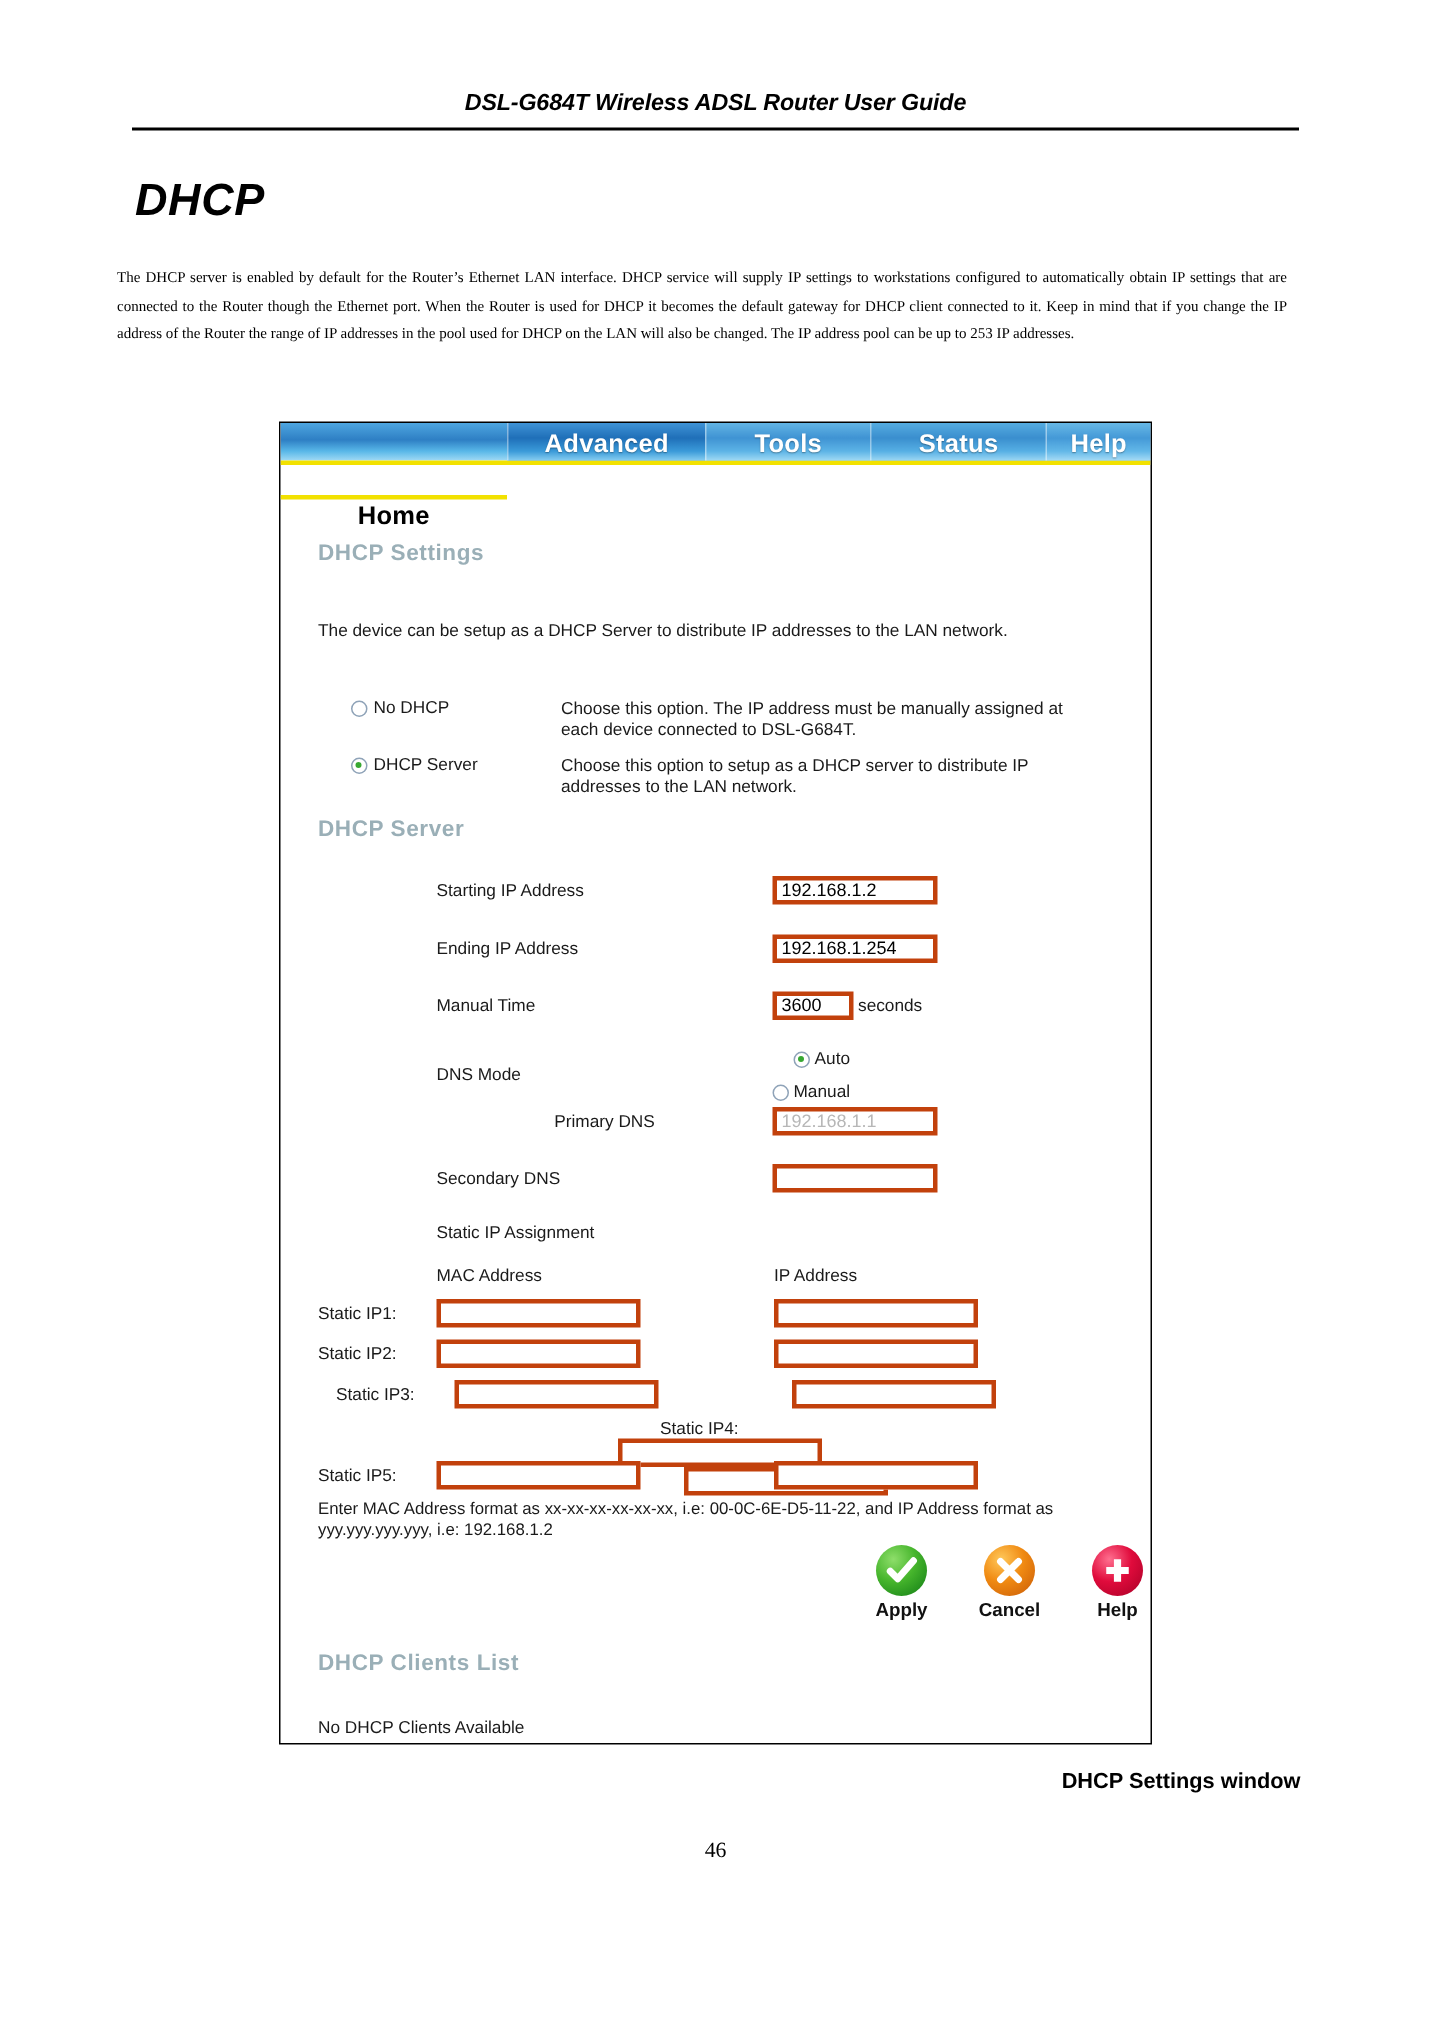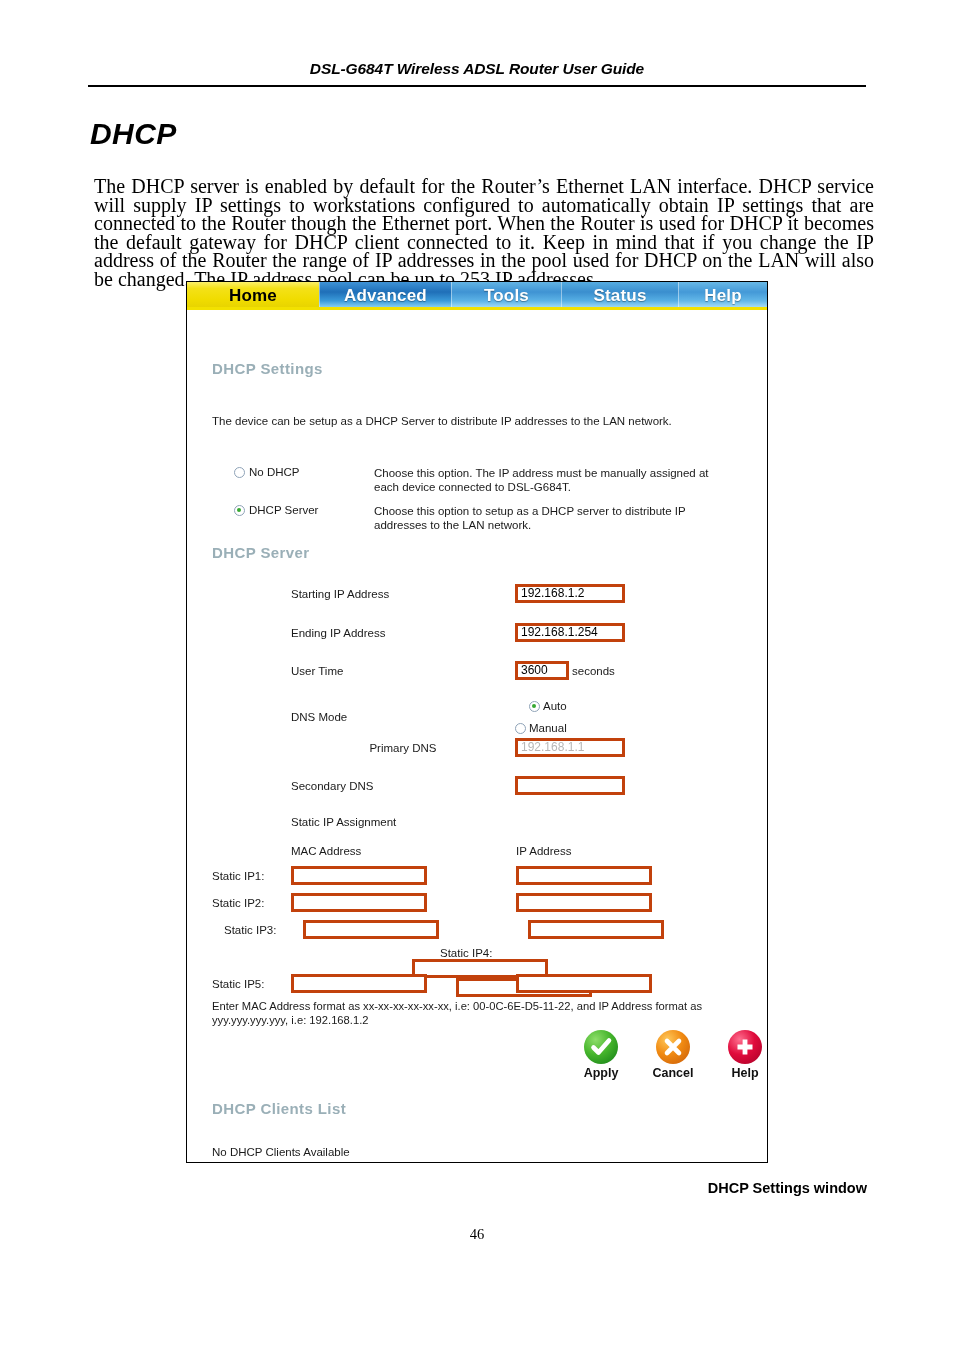--- a/index.html
+++ b/index.html
@@ -40,23 +40,23 @@
     font-family: "Liberation Sans", sans-serif;
     font-weight: bold;
     font-style: italic;
     font-size: 30px;
     letter-spacing: 0.4px;
   }
 
   
   .body-para {
     position: absolute;
-    top: 177px; left: 94px; width: 780px;
+    top: 177px; left: 78px; width: 780px;
     font-family: "Liberation Serif", serif;
-    font-size: 20px;
+    font-size: 10px;
     line-height: 18.5px;
     text-align: justify;
   }
 
   
   .shot {
     position: absolute;
     top: 281px; left: 186px;
     width: 582px; height: 882px;
     background: #fff;
@@ -77,26 +77,27 @@
     font-family: "Liberation Sans", sans-serif;
     font-weight: bold;
     font-size: 17px;
     line-height: 28px;
     color: #ffffff;
     text-align: center;
     text-shadow: 0 1px 1px rgba(0,0,0,0.35);
     letter-spacing: 0.2px;
   }
   .navtab.home {
-    width: 132px;
+    width: 151px;
     background: linear-gradient(to bottom, #fbf06a 0%, #f4e118 25%, #f0dc00 70%, #e8d400 100%);
     color: #000;
     text-shadow: none;
     border-bottom: 3px solid #f2e100;
     margin-bottom: -3px;
+    margin-top: 48px;
   }
   .navtab.adv  { width: 132px; background: linear-gradient(to bottom,#3f93d6 0%, #1f6fb8 40%, #3a9ad9 75%, #86cdf0 100%); }
   .navtab.tools{ width: 110px; background: linear-gradient(to bottom,#62b4e4 0%, #3f93d3 40%, #5cb3e6 75%, #9fd9f4 100%); }
   .navtab.status{width: 117px; background: linear-gradient(to bottom,#55ace1 0%, #3a8ece 40%, #56afe4 75%, #9bd6f3 100%); }
   .navtab.help { flex: 1;      background: linear-gradient(to bottom,#67b8e6 0%, #4499d7 40%, #62b7e8 75%, #a5dbf5 100%); }
   .navtab + .navtab { border-left: 1px solid rgba(255,255,255,0.45); }
 
   
   .panel {
     position: relative;
@@ -270,21 +271,21 @@
       <span class="field-label" style="width:224px;">Starting IP Address</span>
       <span class="txtin" style="width:110px;">192.168.1.2</span>
     </div>
 
     <div class="field-row" style="position:absolute; top:313px; left:104px; width:450px;">
       <span class="field-label" style="width:224px;">Ending IP Address</span>
       <span class="txtin" style="width:110px;">192.168.1.254</span>
     </div>
 
     <div class="field-row" style="position:absolute; top:351px; left:104px; width:450px;">
-      <span class="field-label" style="width:224px;">User Time</span>
+      <span class="field-label" style="width:224px;">Manual Time</span>
       <span class="txtin" style="width:54px;">3600</span>
       <span class="unit">seconds</span>
     </div>
 
     <div class="field-row" style="position:absolute; top:390px; left:104px; width:450px;">
       <span class="field-label" style="width:224px;">DNS Mode</span>
       <span class="inline-radios">
         <span class="radio-label">
           <span class="rbox on"></span>
           <span>Auto</span>

